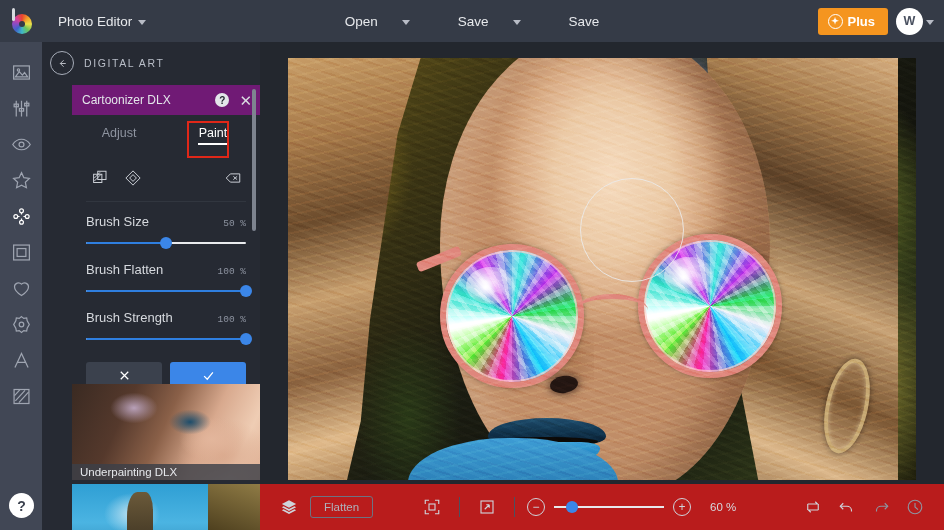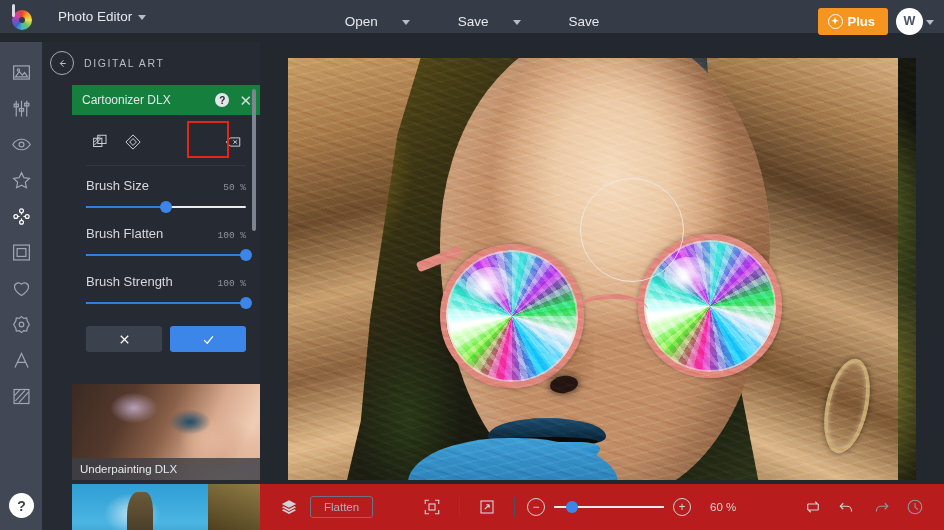--- a/index.html
+++ b/index.html
@@ -6,21 +6,21 @@
   html, body {
     width: 944px; height: 530px;
     background: #23272e;
     font-family: "Liberation Sans", sans-serif;
     overflow: hidden;
   }
   #app { position: relative; width: 944px; height: 530px; background: #23272e; }
 
   
   .topbar {
-    position: absolute; left: 0; top: 0; width: 944px; height: 33px;
+    position: absolute; left: 0; top: 0; width: 944px; height: 42px;
     background: #353b47; display: flex; align-items: center;
   }
   .logo-wrap { width: 44px; height: 42px; display: flex; align-items: center; justify-content: center; }
   .logo { position: relative; width: 26px; height: 26px; }
   .logo .ring {
     position: absolute; left: 3px; top: 6px; width: 20px; height: 20px; border-radius: 50%;
     background: conic-gradient(#e8432f, #f0a22a, #ece14a, #6fc45a, #3fb8c8, #3f63c8, #8a4bc4, #d4419a, #e8432f);
   }
   .logo .stem {
     position: absolute; left: 3px; top: 0px; width: 3px; height: 13px;
@@ -94,21 +94,21 @@
     width: 24px; height: 24px; border-radius: 50%; border: 1.4px solid #a7adb9;
     display: flex; align-items: center; justify-content: center; cursor: pointer; flex: none;
   }
   .back-circle svg { width: 13px; height: 13px; stroke: #cfd3da; fill: none; stroke-width: 1.6; }
   .cat-title {
     color: #b9bec8; font-size: 10.5px; letter-spacing: 1.6px; font-weight: normal;
   }
 
   .fx-card { position: absolute; left: 30px; top: 43px; width: 188px; background: #1f232b; }
   .fx-head {
-    height: 30px; display: flex; align-items: center; padding: 0 8px 0 10px; background:#15803d;
+    height: 30px; display: flex; align-items: center; padding: 0 8px 0 10px; background:#701a75;
   }
   .fx-name { color: #e3e6ea; font-size: 12px; flex: 1; }
   .fx-icons { display: flex; align-items: center; gap: 10px; }
   .qmark {
     width: 14px; height: 14px; border-radius: 50%; background: #e3e6ea; color: #1f232b;
     font-size: 10px; font-weight: bold; display: flex; align-items: center; justify-content: center;
     cursor: pointer;
   }
   .xclose { color: #d9dce1; font-size: 15px; line-height: 1; cursor: pointer; font-weight: 300; }
 
@@ -166,21 +166,21 @@
 
   .fx-scroll {
     position: absolute; right: 4px; top: 47px; width: 4px; height: 142px;
     background: #7e8490; border-radius: 2px;
   }
 
   
   .thumbs { position: absolute; left: 30px; top: 342px; width: 188px; bottom: 0; overflow: hidden; }
   .thumb { position: relative; width: 188px; height: 96px; margin-bottom: 4px; cursor: pointer; overflow: hidden; }
   .thumb .cap {
-    position: absolute; left: 0; right: 0; bottom: 0; height: 22px;
+    position: absolute; left: 0; right: 0; bottom: 0; height: 16px;
     background: rgba(60,64,72,0.82); color: #e6e8ec; font-size: 11.5px;
     display: flex; align-items: center; padding-left: 8px;
   }
   .th1 {
     background:
       radial-gradient(ellipse 30px 18px at 118px 38px, #1d4d6b 0%, rgba(29,77,107,0) 70%),
       radial-gradient(ellipse 46px 30px at 140px 55px, #e3b69c 0%, rgba(227,182,156,0) 72%),
       radial-gradient(ellipse 60px 48px at 150px 70px, #d9a88c 0%, rgba(217,168,140,0) 75%),
       radial-gradient(ellipse 34px 22px at 62px 24px, #b8a0b8 0%, rgba(184,160,184,0) 70%),
       linear-gradient(115deg, #3a2a22 0%, #55392c 28%, #8a6048 48%, #d8a98e 68%, #efcdb4 86%, #e0b195 100%);
@@ -499,20 +499,24 @@
 
     <div class="fx-card">
       <div class="fx-head">
         <div class="fx-name">Cartoonizer DLX</div>
         <div class="fx-icons">
           <div class="qmark">?</div>
           <div class="xclose">✕</div>
         </div>
       </div>
 
+      <div class="fx-tabs">
+        <div class="fx-tab">Adjust</div>
+        <div class="fx-tab active">Paint</div>
+      </div>
 
       <div class="fx-body">
         <div class="tool-row">
           <div class="tool-btn">
             <svg viewBox="0 0 24 24">
                 <rect x="3.5" y="7" width="11" height="11"></rect>
                 <rect x="9" y="3" width="11" height="11"></rect>
                 <path d="M4.5 16l9-9M4.5 12l7.5-7.5"></path>
               </svg>
           </div>

